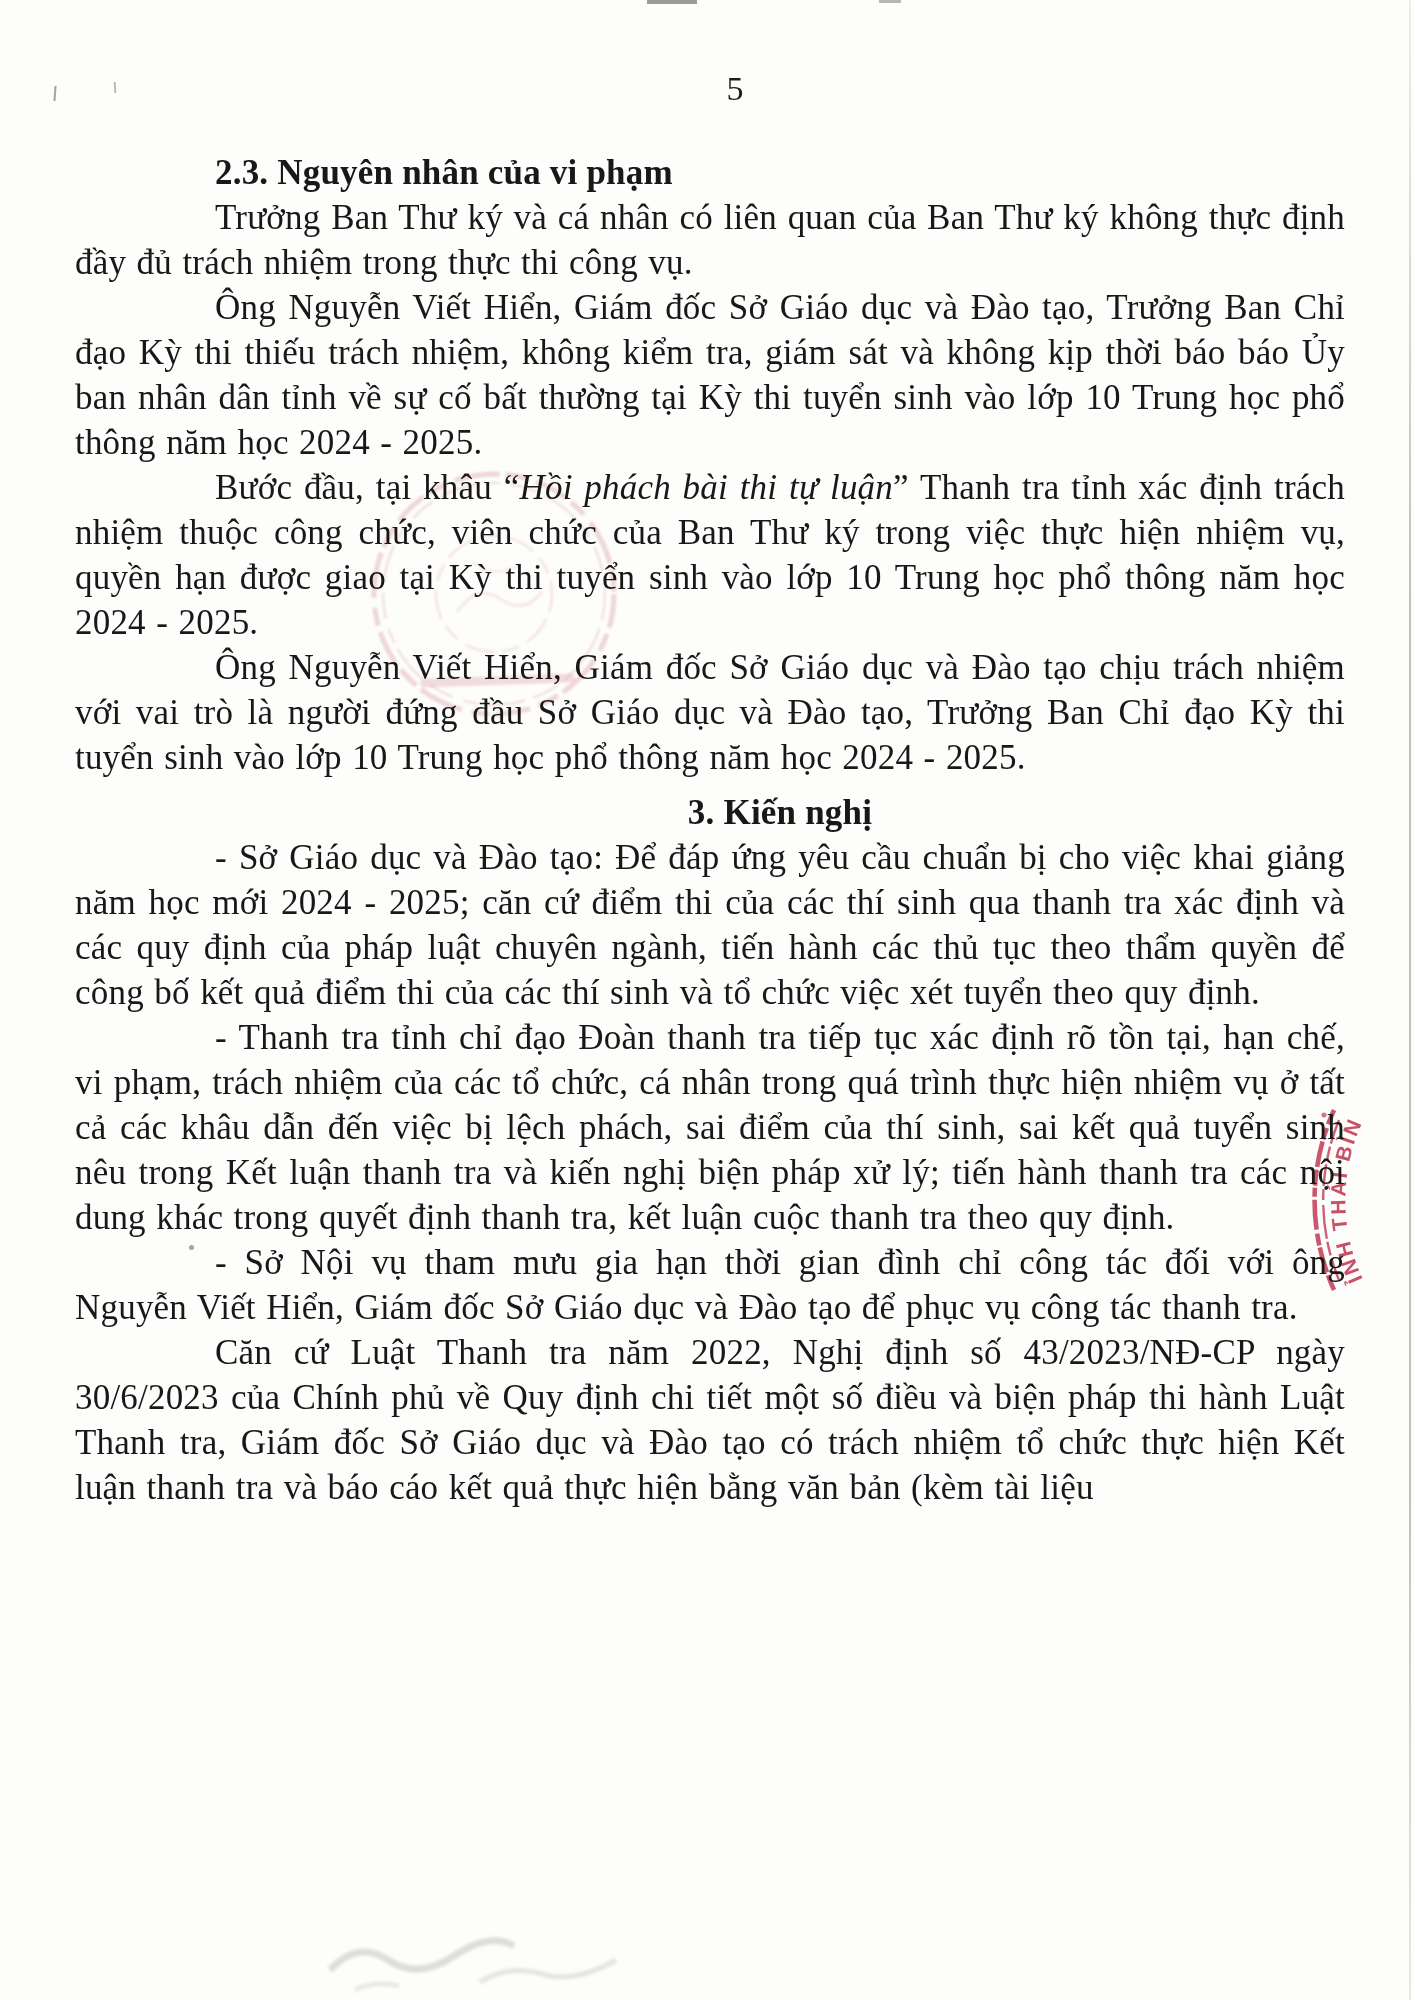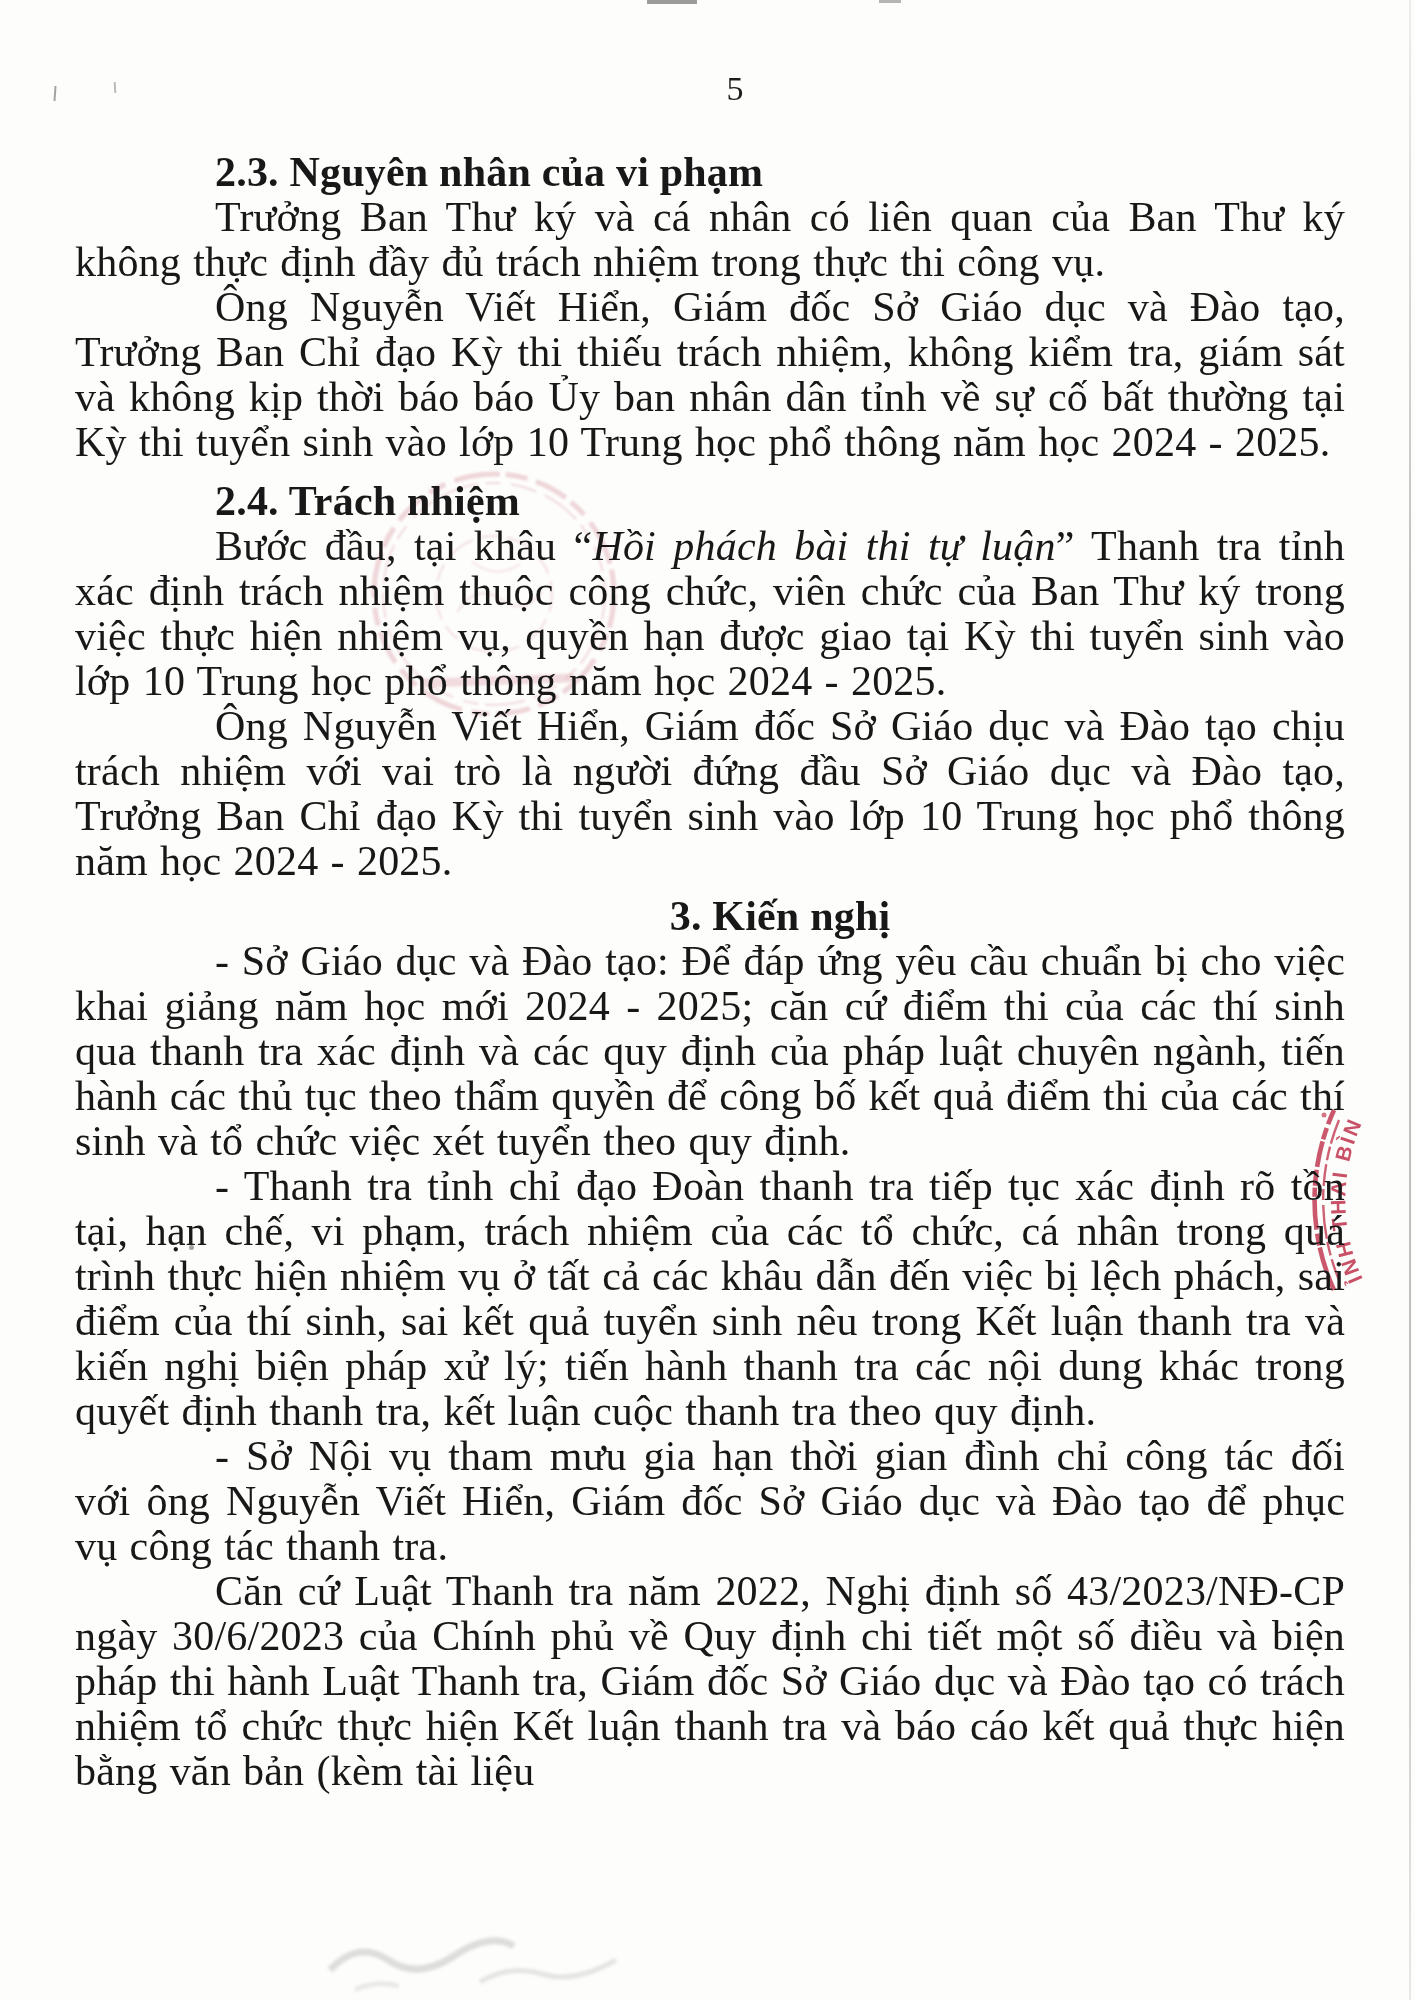--- a/index.html
+++ b/index.html
@@ -10,21 +10,21 @@
     overflow:hidden;
     font-family:"Liberation Serif","DejaVu Serif",serif;
     color:#181818;
   }
   .page-number{
     position:absolute;top:70px;left:700px;width:70px;
     text-align:center;font-size:34px;color:#1c1c1c;
   }
   .content{
     position:absolute;left:75px;top:150px;width:1270px;
-    font-size:42px;line-height:45px;
+    font-size:35px;line-height:45px;
   }
   .content p{
     margin:0;text-indent:140px;text-align:justify;
     letter-spacing:.2px;word-spacing:1.5px;
   }
   .hd{
     margin:0 0 0 140px;font-weight:bold;line-height:45px;
     letter-spacing:.2px;
   }
   .mt10{margin-top:10px;text-align:center;} .mt8{margin-top:8px;} .mt12{margin-top:12px;font-family:Liberation Serif, serif;} .mt14{margin-top:14px;}
@@ -93,21 +93,20 @@
   <div class="page-number">5</div>
 
   <div class="content">
 
     <div class="hd">2.3. Nguyên nhân của vi phạm</div>
 
     <p class="mt10">Trưởng Ban Thư ký và cá nhân có liên quan của Ban Thư ký không thực định đầy đủ trách nhiệm trong thực thi công vụ.</p>
 
     <p class="mt10">Ông Nguyễn Viết Hiển, Giám đốc Sở Giáo dục và Đào tạo, Trưởng Ban Chỉ đạo Kỳ thi thiếu trách nhiệm, không kiểm tra, giám sát và không kịp thời báo báo Ủy ban nhân dân tỉnh về sự cố bất thường tại Kỳ thi tuyển sinh vào lớp 10 Trung học phổ thông năm học 2024 - 2025.</p>
 
-    <div class="hd mt14">2.4. Trách nhiệm</div>
 
     <p class="mt10"><span>Bước đầu, tại khâu “</span><span class="it">Hồi phách bài thi tự luận</span><span>” Thanh tra tỉnh xác định trách nhiệm thuộc công chức, viên chức của Ban Thư ký trong việc thực hiện nhiệm vụ, quyền hạn được giao tại Kỳ thi tuyển sinh vào lớp 10 Trung học phổ thông năm học 2024 - 2025.</span></p>
 
     <p class="mt8">Ông Nguyễn Viết Hiển, Giám đốc Sở Giáo dục và Đào tạo chịu trách nhiệm với vai trò là người đứng đầu Sở Giáo dục và Đào tạo, Trưởng Ban Chỉ đạo Kỳ thi tuyển sinh vào lớp 10 Trung học phổ thông năm học 2024 - 2025.</p>
 
     <div class="hd mt10">3. Kiến nghị</div>
 
 
     <p class="mt10">- Sở Giáo dục và Đào tạo: Để đáp ứng yêu cầu chuẩn bị cho việc khai giảng năm học mới 2024 - 2025; căn cứ điểm thi của các thí sinh qua thanh tra xác định và các quy định của pháp luật chuyên ngành, tiến hành các thủ tục theo thẩm quyền để công bố kết quả điểm thi của các thí sinh và tổ chức việc xét tuyển theo quy định.</p>
 

